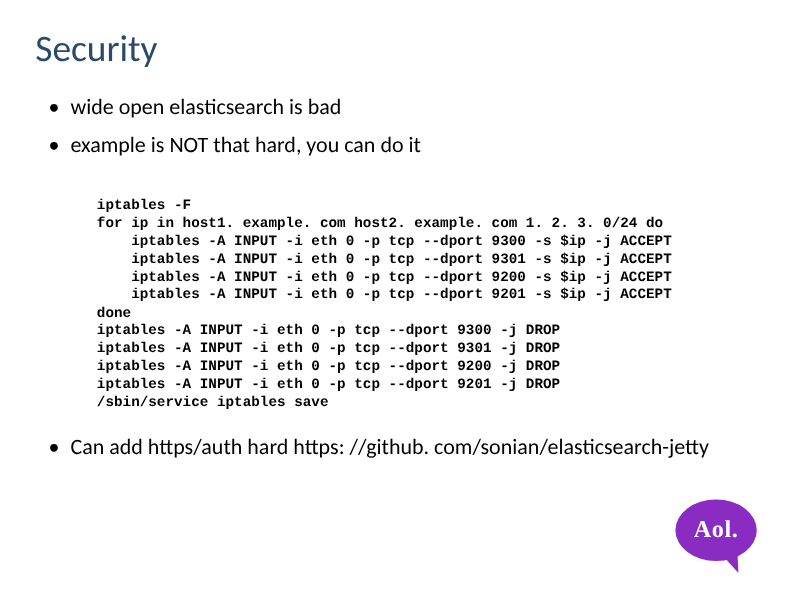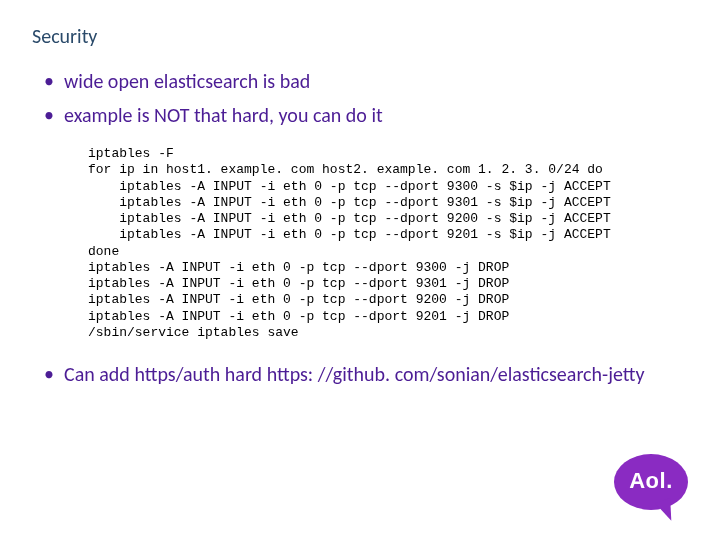--- a/index.html
+++ b/index.html
@@ -7,51 +7,52 @@
     width: 720px;
     height: 540px;
     background: #ffffff;
     font-family: Calibri, "Segoe UI", Arial, sans-serif;
     color: #000;
     position: relative;
     padding: 24px 32px;
     overflow: hidden;
   }
   h1.title {
-    font-size: 20px;
+    font-size: 34px;
     font-weight: 400;
     color: #2a4a6a;
     margin-bottom: 18px;
   }
   ul.bullets {
     list-style: none;
     font-size: 20px;
-    color: #4c1d95;
+    color: #000000;
     line-height: 1.5;
     margin-left: 10px;
   }
   ul.bullets > li {
     position: relative;
     padding-left: 22px;
     margin-bottom: 4px;
   }
   ul.bullets > li::before {
     content: "•";
     position: absolute;
     left: 2px;
     top: 0;
     font-size: 20px;
   }
   pre.code {
     font-family: "Courier New", Courier, monospace;
     font-size: 13px;
     line-height: 1.25;
     white-space: pre;
-    margin: 16px 0 18px 56px;
+    margin: 32px 0 18px 56px;
     color: #000;
+    font-weight: bold;
   }
   .logo {
     position: absolute;
     right: 26px;
     bottom: 14px;
     width: 86px;
     height: 72px;
   }
   .logo .bubble {
     position: absolute;
@@ -73,21 +74,21 @@
     height: 0;
     border-left: 10px solid transparent;
     border-right: 6px solid transparent;
     border-top: 22px solid #8a2bc2;
     transform: rotate(-18deg);
   }
   .logo .text {
     color: #fff;
     font-weight: 700;
     font-size: 22px;
-    font-family: Liberation Sans, sans-serif;
+    font-family: Liberation Serif, serif;
     letter-spacing: 0.5px;
     margin-top: -2px;
   }
 </style>
 </head>
 <body>
 
 <h1 class="title">Security</h1>
 
 <ul class="bullets">

